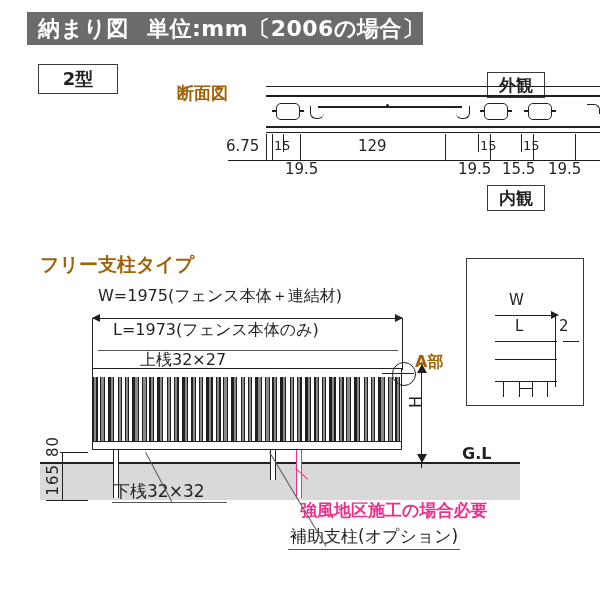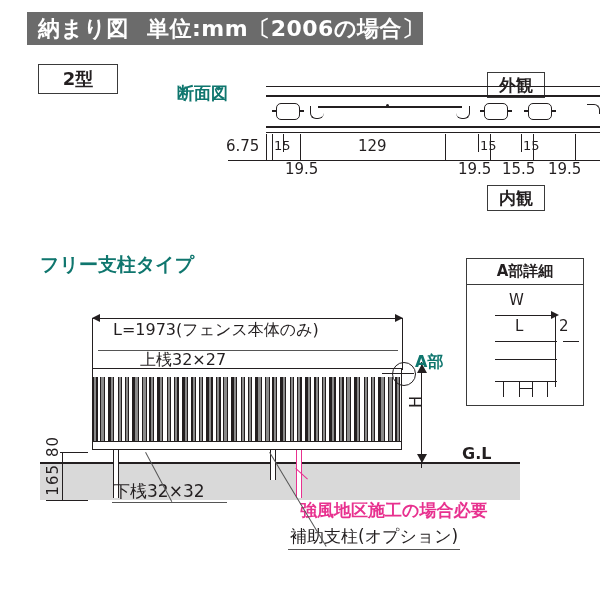--- a/index.html
+++ b/index.html
@@ -29,21 +29,21 @@
   .boxlabel{
     border:1.6px solid #3a3a3a;background:#fff;
     display:flex;align-items:center;justify-content:center;
     font-size:18px;font-weight:bold;color:#231f20;
     box-sizing:border-box;
   }
   #type-box{left:38px;top:64px;width:80px;height:30px;}
   #exterior-box{left:487px;top:60px;width:58px;height:26px;font-size:17px;margin-top:12px;}
   #interior-box{left:487px;top:185px;width:58px;height:26px;font-size:17px;}
 
-  .plainlabel{font-size:17px;font-weight:bold;color:#0f766e;white-space:nowrap;}
+  .plainlabel{font-size:17px;font-weight:bold;color:#a16207;white-space:nowrap;}
   #section-label{left:177px;top:82px;}
   #free-post-label{left:40px;top:252px;font-size:19px;}
   #a-part-label{left:415px;top:352px;font-size:16px;font-weight:bold;}
 
   
   #xsec{left:266px;top:86px;width:334px;height:48px;}
   .xline{position:absolute;background:#231f20;}
   .hl{height:1.5px;left:0;width:100%;}
   .hl.thin{height:1px;}
 
@@ -165,20 +165,21 @@
   <span class="dimtxt" style="left:285px;top:26px;">19.5</span>
   <span class="dimtxt" style="left:458px;top:26px;">19.5</span>
   <span class="dimtxt" style="left:502px;top:26px;">15.5</span>
   <span class="dimtxt" style="left:548px;top:26px;">19.5</span>
 </div>
 
 <div class="abs plainlabel" id="free-post-label">フリー支柱タイプ</div>
 
 <div class="abs" id="fence-wrap">
 
+  <span class="dimtxt" style="left:98px;top:46px;font-size:16px;">W=1975(フェンス本体＋連結材)</span>
   <div class="dimline" style="left:93px;top:78px;width:310px;"></div>
   <div class="arrowL" style="left:92px;top:74px;"></div>
   <div class="arrowR" style="left:395px;top:74px;"></div>
   <div class="tick" style="left:92px;top:78px;height:52px;"></div>
   <div class="tick" style="left:402px;top:78px;height:52px;"></div>
 
   <span class="dimtxt" style="left:113px;top:80px;font-size:16px;">L=1973(フェンス本体のみ)</span>
   <div class="dimline" style="left:98px;top:110px;width:300px;background:#555;"></div>
 
   <span class="dimtxt" style="left:140px;top:110px;font-size:16px;">上桟32×27</span>
@@ -374,21 +375,20 @@
   <div class="leader" style="left:296px;top:228px;width:16px;transform:rotate(42deg);background:#e8318f;"></div>
 
   <span class="dimtxt" style="left:290px;top:285px;font-size:17px;">補助支柱(オプション)</span>
   <div class="uline" style="left:288px;top:309px;width:172px;"></div>
   <div class="leader" style="left:270px;top:212px;width:110px;transform:rotate(59deg);"></div>
 </div>
 
 <div class="abs plainlabel" id="a-part-label">A部</div>
 
 <div class="abs" id="detail-box">
-  <div id="detail-head">A部詳細</div>
 
   <span class="dlabel" style="left:42px;top:32px;">W</span>
   <div class="dl" style="left:28px;top:56px;width:62px;height:1.4px;"></div>
   <div class="arrowR" style="left:84px;top:52px;"></div>
 
   <span class="dlabel" style="left:48px;top:58px;">L</span>
   <div class="dl" style="left:28px;top:82px;width:62px;height:1.4px;"></div>
 
   <span class="dlabel" style="left:92px;top:58px;">2</span>
   <div class="dl" style="left:88px;top:56px;width:1.4px;height:72px;"></div>

